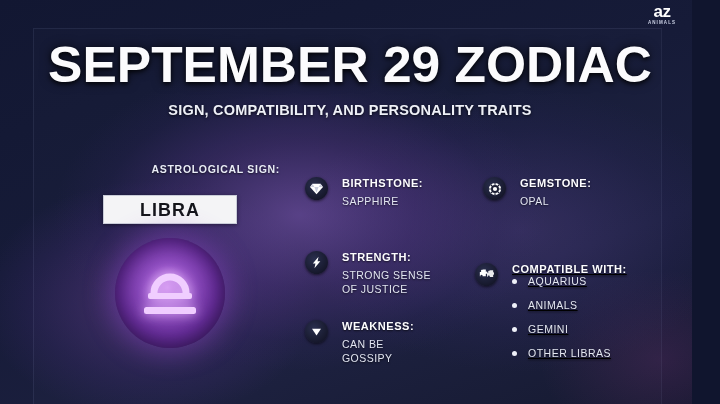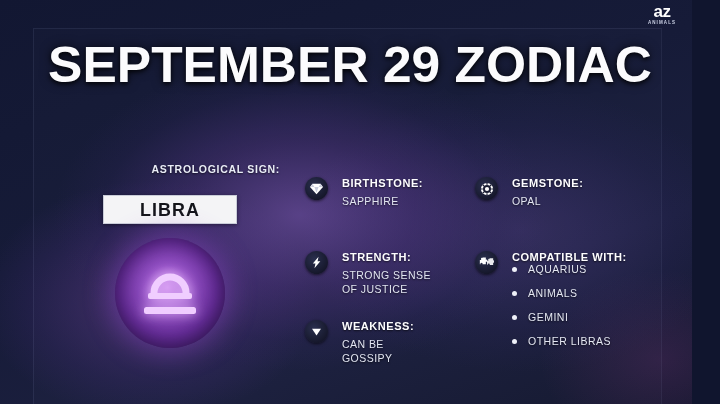--- a/index.html
+++ b/index.html
@@ -169,20 +169,21 @@
   <div id="stars"></div>
   <div id="panel"></div>
 
   <div id="logo">
     <div class="mark">az</div>
     <div class="sub">ANIMALS</div>
   </div>
 
   <header>
     <div id="title">SEPTEMBER 29 ZODIAC</div>
+    <div id="subtitle">SIGN, COMPATIBILITY, AND PERSONALITY TRAITS</div>
   </header>
 
   <div id="content">
 
     <div id="col-left">
       <div id="sign-label">ASTROLOGICAL SIGN:</div>
       <div id="sign-box">
         <span>LIBRA</span>
       </div>
       <div id="zodiac-circle">
@@ -242,40 +243,40 @@
             <div>CAN BE</div>
             <div>GOSSIPY</div>
           </div>
         </div>
       </div>
 
     </div>
 
     <div id="col-right" class="col">
 
-      <div class="row" style="top:14px; left:0;justify-content:center;">
+      <div class="row" style="top:14px; left:8px;justify-content:center;">
         <div class="ico">
           <svg width="14" height="14" viewBox="0 0 16 16">
             <circle cx="8" cy="8" r="7" fill="#ffffff"></circle>
             <circle cx="8" cy="8" r="4.6" fill="#1b1e33"></circle>
             <circle cx="8" cy="8" r="2.4" fill="#ffffff"></circle>
             <g stroke="#1b1e33" stroke-width="1.4">
               <path d="M8 1v2.2M8 12.8V15M1 8h2.2M12.8 8H15M3.1 3.1l1.6 1.6M11.3 11.3l1.6 1.6M12.9 3.1l-1.6 1.6M4.7 11.3l-1.6 1.6"></path>
             </g>
           </svg>
         </div>
         <div class="txt">
           <div class="lbl">GEMSTONE:</div>
           <div class="val">
               <div>OPAL</div>
             </div>
         </div>
       </div>
 
-      <div class="row" style="top:88px; left:0;">
+      <div class="row" style="top:100px; left:0;text-decoration:underline;">
         <div class="ico">
           <svg width="15" height="13" viewBox="0 0 18 14">
             <path d="M1 4h3.2a1.3 1.3 0 1 1 0-2.4V1h4v2.6a1.3 1.3 0 1 1 0 2.4V9H4.2a1.3 1.3 0 1 0-2.4 0H1z" fill="#ffffff"></path>
             <path d="M9.6 5h3.2a1.3 1.3 0 1 1 0-2.4V2h4.2v2.6a1.3 1.3 0 1 1 0 2.4V10h-4.2a1.3 1.3 0 1 0-2.4 0H9.6z" fill="#ffffff" opacity=".9"></path>
           </svg>
         </div>
         <div class="txt">
           <div class="lbl">COMPATIBLE WITH:</div>
           <ul id="compat-list">
             <li>

